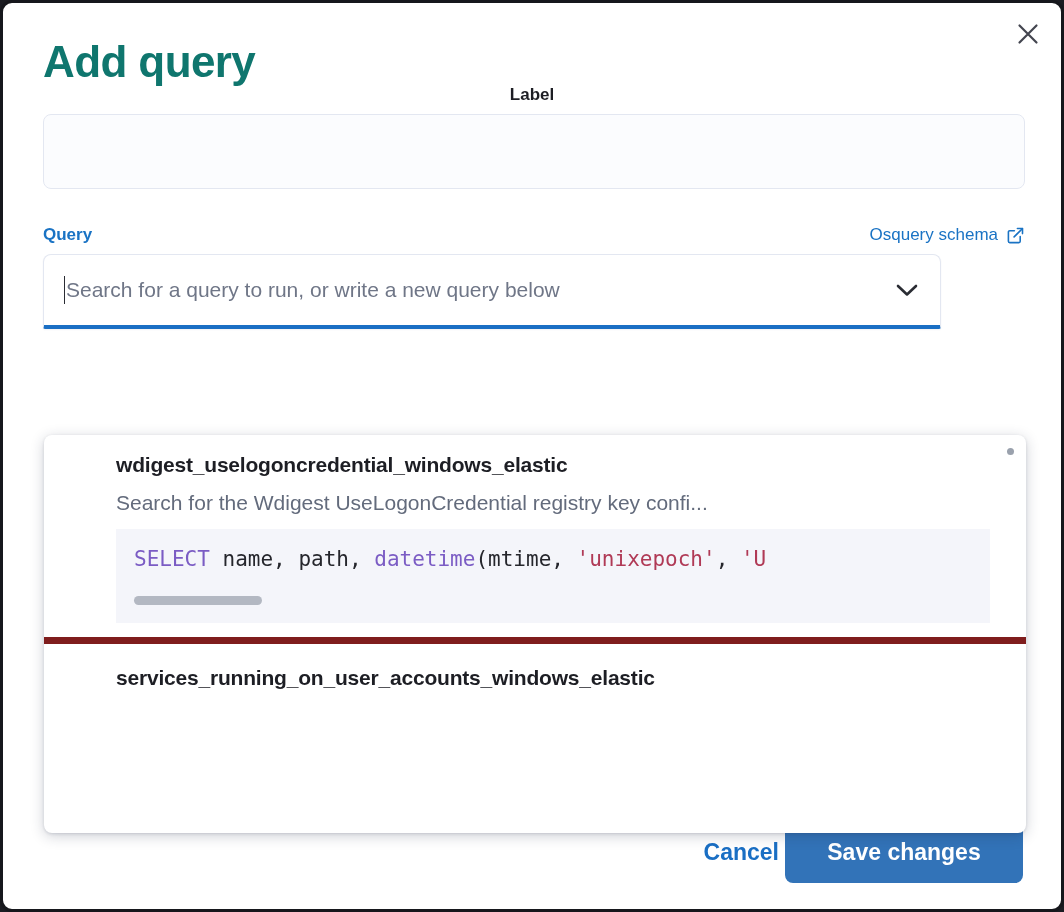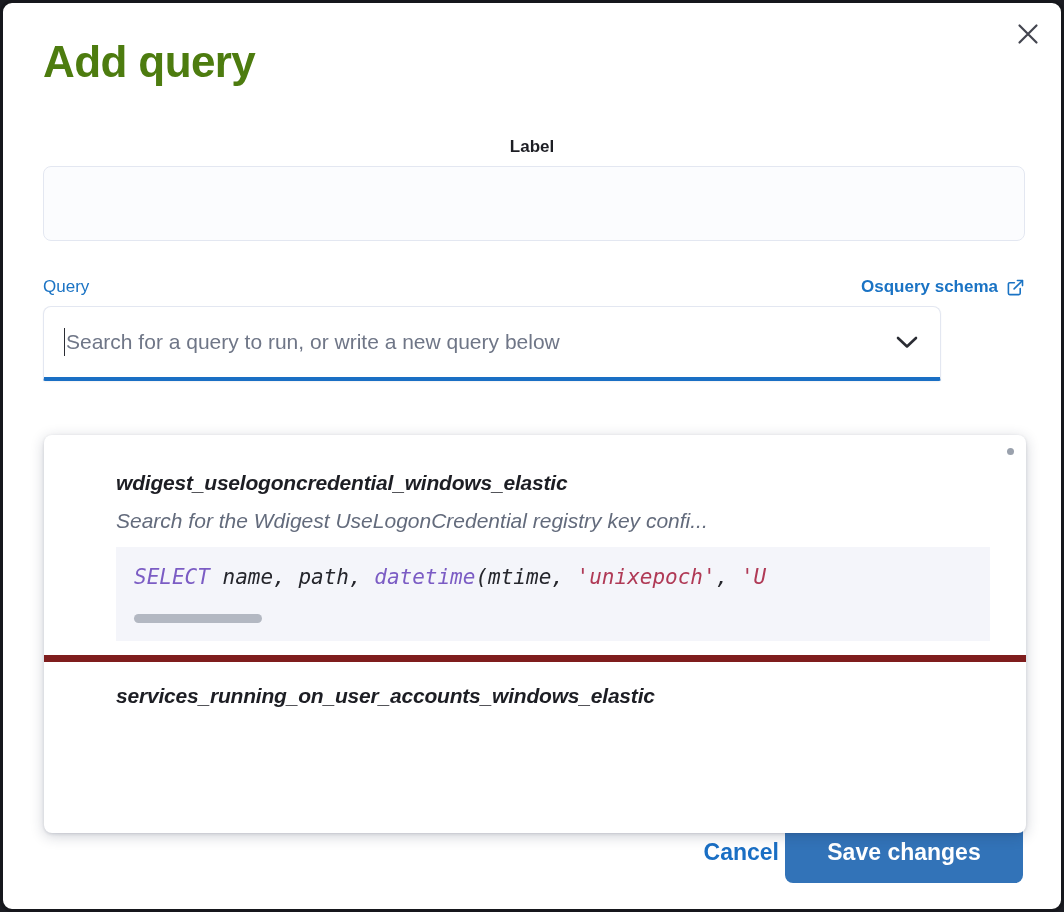--- a/index.html
+++ b/index.html
@@ -42,23 +42,22 @@
     position: absolute;
     left: 0; top: 0;
     width: 100%;
     padding: 36px 40px 0 40px;
   }
 
   .modal-title {
     font-size: 44px;
     font-weight: bold;
     letter-spacing: -0.6px;
-    color: #4d7c0f;
+    color: #0f766e;
     line-height: 1.05;
-    margin-bottom: 52px;
   }
 
   
   .field-label {
     font-size: 17px;
     font-weight: bold;
     color: #1d1e24;
     margin-bottom: 9px;
     text-align: center;
   }
@@ -83,30 +82,30 @@
     display: flex;
     align-items: flex-end;
     justify-content: space-between;
     margin-top: 36px;
     margin-bottom: 9px;
     width: 982px;
   }
 
   .query-label {
     font-size: 17px;
-    font-weight: normal;
+    font-weight: bold;
     color: #1a73c4;
   }
 
   .schema-link {
     display: flex;
     align-items: center;
     gap: 8px;
     font-size: 17px;
-    font-weight: bold;
+    font-weight: normal;
     color: #1a73c4;
     text-decoration: none;
     cursor: pointer;
   }
   .schema-link svg { display: block; }
 
   
   .combobox {
     position: relative;
     width: 898px;
@@ -163,22 +162,21 @@
     position: absolute;
     top: 13px;
     right: 12px;
     width: 7px;
     height: 7px;
     border-radius: 50%;
     background: #9aa1ad;
   }
 
   .dd-item {
-    padding: 36px 36px 0 72px;
-    font-style: italic;
+    padding: 18px 36px 0 72px;
   }
   .dd-item + .dd-item {
     border-top: 7px solid #7f1d1d;
     margin-top: 14px;
     padding-top: 22px;
   }
 
   .dd-title {
     font-size: 21px;
     font-weight: bold;

